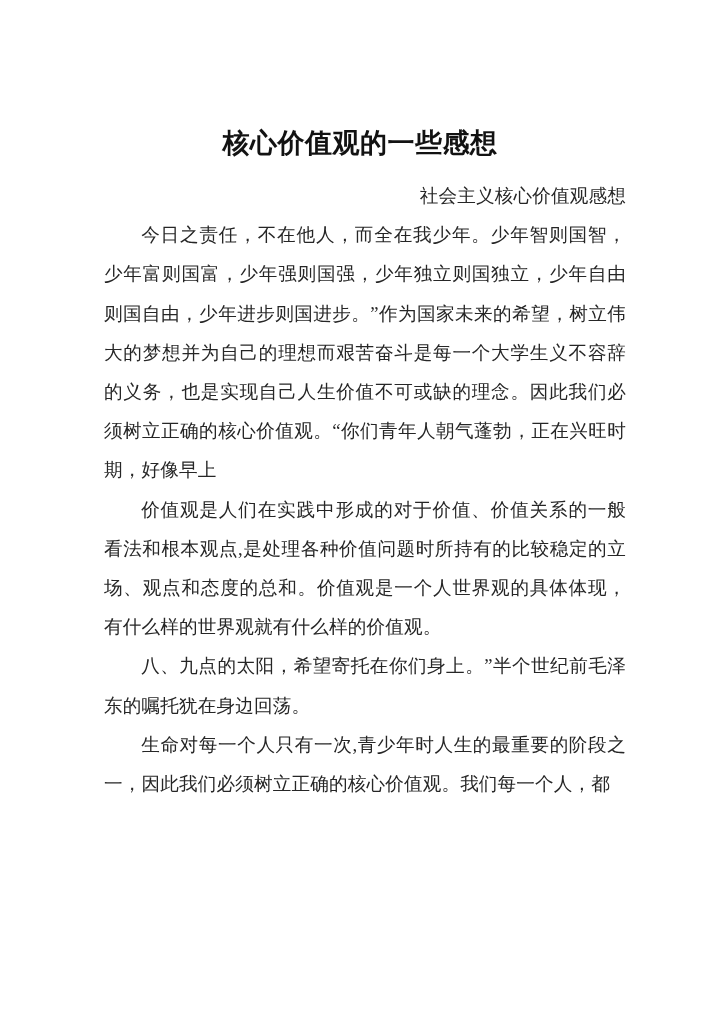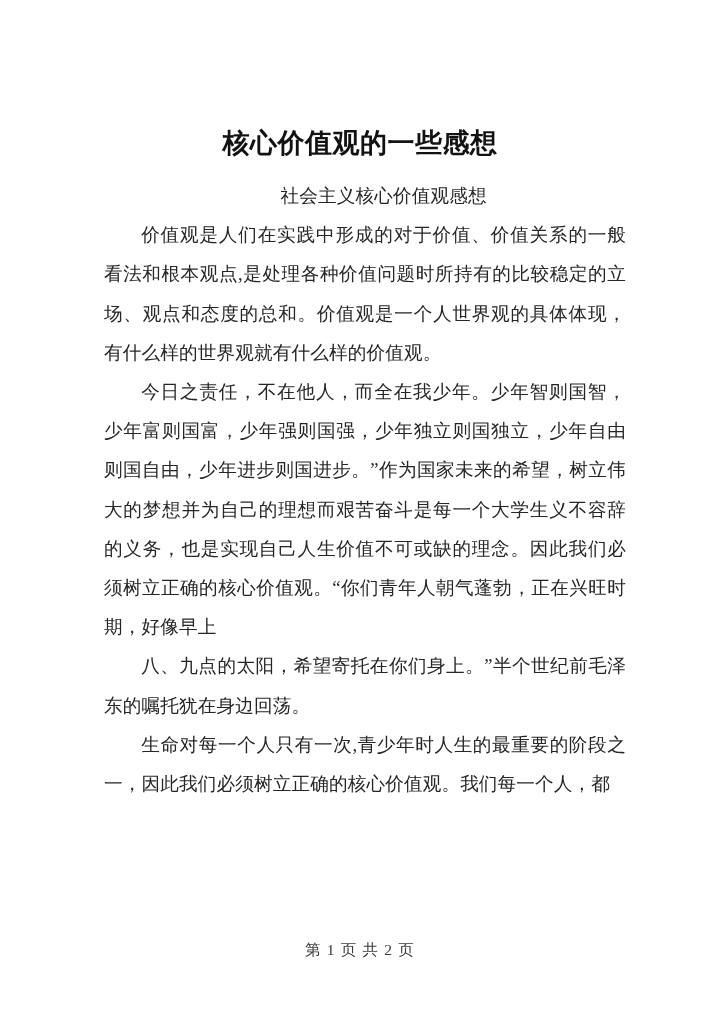--- a/index.html
+++ b/index.html
@@ -56,21 +56,21 @@
     text-align: justify;
     text-justify: inter-character;
     text-indent: 2em;
     color: #262626;
     font-family: "Liberation Serif", "DejaVu Serif", serif;
     letter-spacing: 0.15px;
     word-break: break-all;
   }
 
   .para-short {
-    text-align: center;
+    text-align: right;
   }
 
   .footer {
     position: absolute;
     left: 0;
     top: 939px;
     width: 720px;
     text-align: center;
     font-size: 15.5px;
     line-height: 22px;
@@ -83,26 +83,25 @@
 <body>
 
 <div class="page">
 
   <div class="doc-title">核心价值观的一些感想</div>
 
   <div class="body-block">
 
     <p class="para para-short">社会主义核心价值观感想</p>
 
+    <p class="para">今日之责任，不在他人，而全在我少年。少年智则国智，少年富则国富，少年强则国强，少年独立则国独立，少年自由则国自由，少年进步则国进步。”作为国家未来的希望，树立伟大的梦想并为自己的理想而艰苦奋斗是每一个大学生义不容辞的义务，也是实现自己人生价值不可或缺的理念。因此我们必须树立正确的核心价值观。“你们青年人朝气蓬勃，正在兴旺时期，好像早上</p>
+
     <p class="para">价值观是人们在实践中形成的对于价值、价值关系的一般看法和根本观点,是处理各种价值问题时所持有的比较稳定的立场、观点和态度的总和。价值观是一个人世界观的具体体现，有什么样的世界观就有什么样的价值观。</p>
-
-    <p class="para">今日之责任，不在他人，而全在我少年。少年智则国智，少年富则国富，少年强则国强，少年独立则国独立，少年自由则国自由，少年进步则国进步。”作为国家未来的希望，树立伟大的梦想并为自己的理想而艰苦奋斗是每一个大学生义不容辞的义务，也是实现自己人生价值不可或缺的理念。因此我们必须树立正确的核心价值观。“你们青年人朝气蓬勃，正在兴旺时期，好像早上</p>
 
     <p class="para">八、九点的太阳，希望寄托在你们身上。”半个世纪前毛泽东的嘱托犹在身边回荡。</p>
 
 
     <p class="para">生命对每一个人只有一次,青少年时人生的最重要的阶段之一，因此我们必须树立正确的核心价值观。我们每一个人，都</p>
 
   </div>
 
-  <div class="footer">第 1 页  共 2 页</div>
 
 </div>
 
 </body></html>

